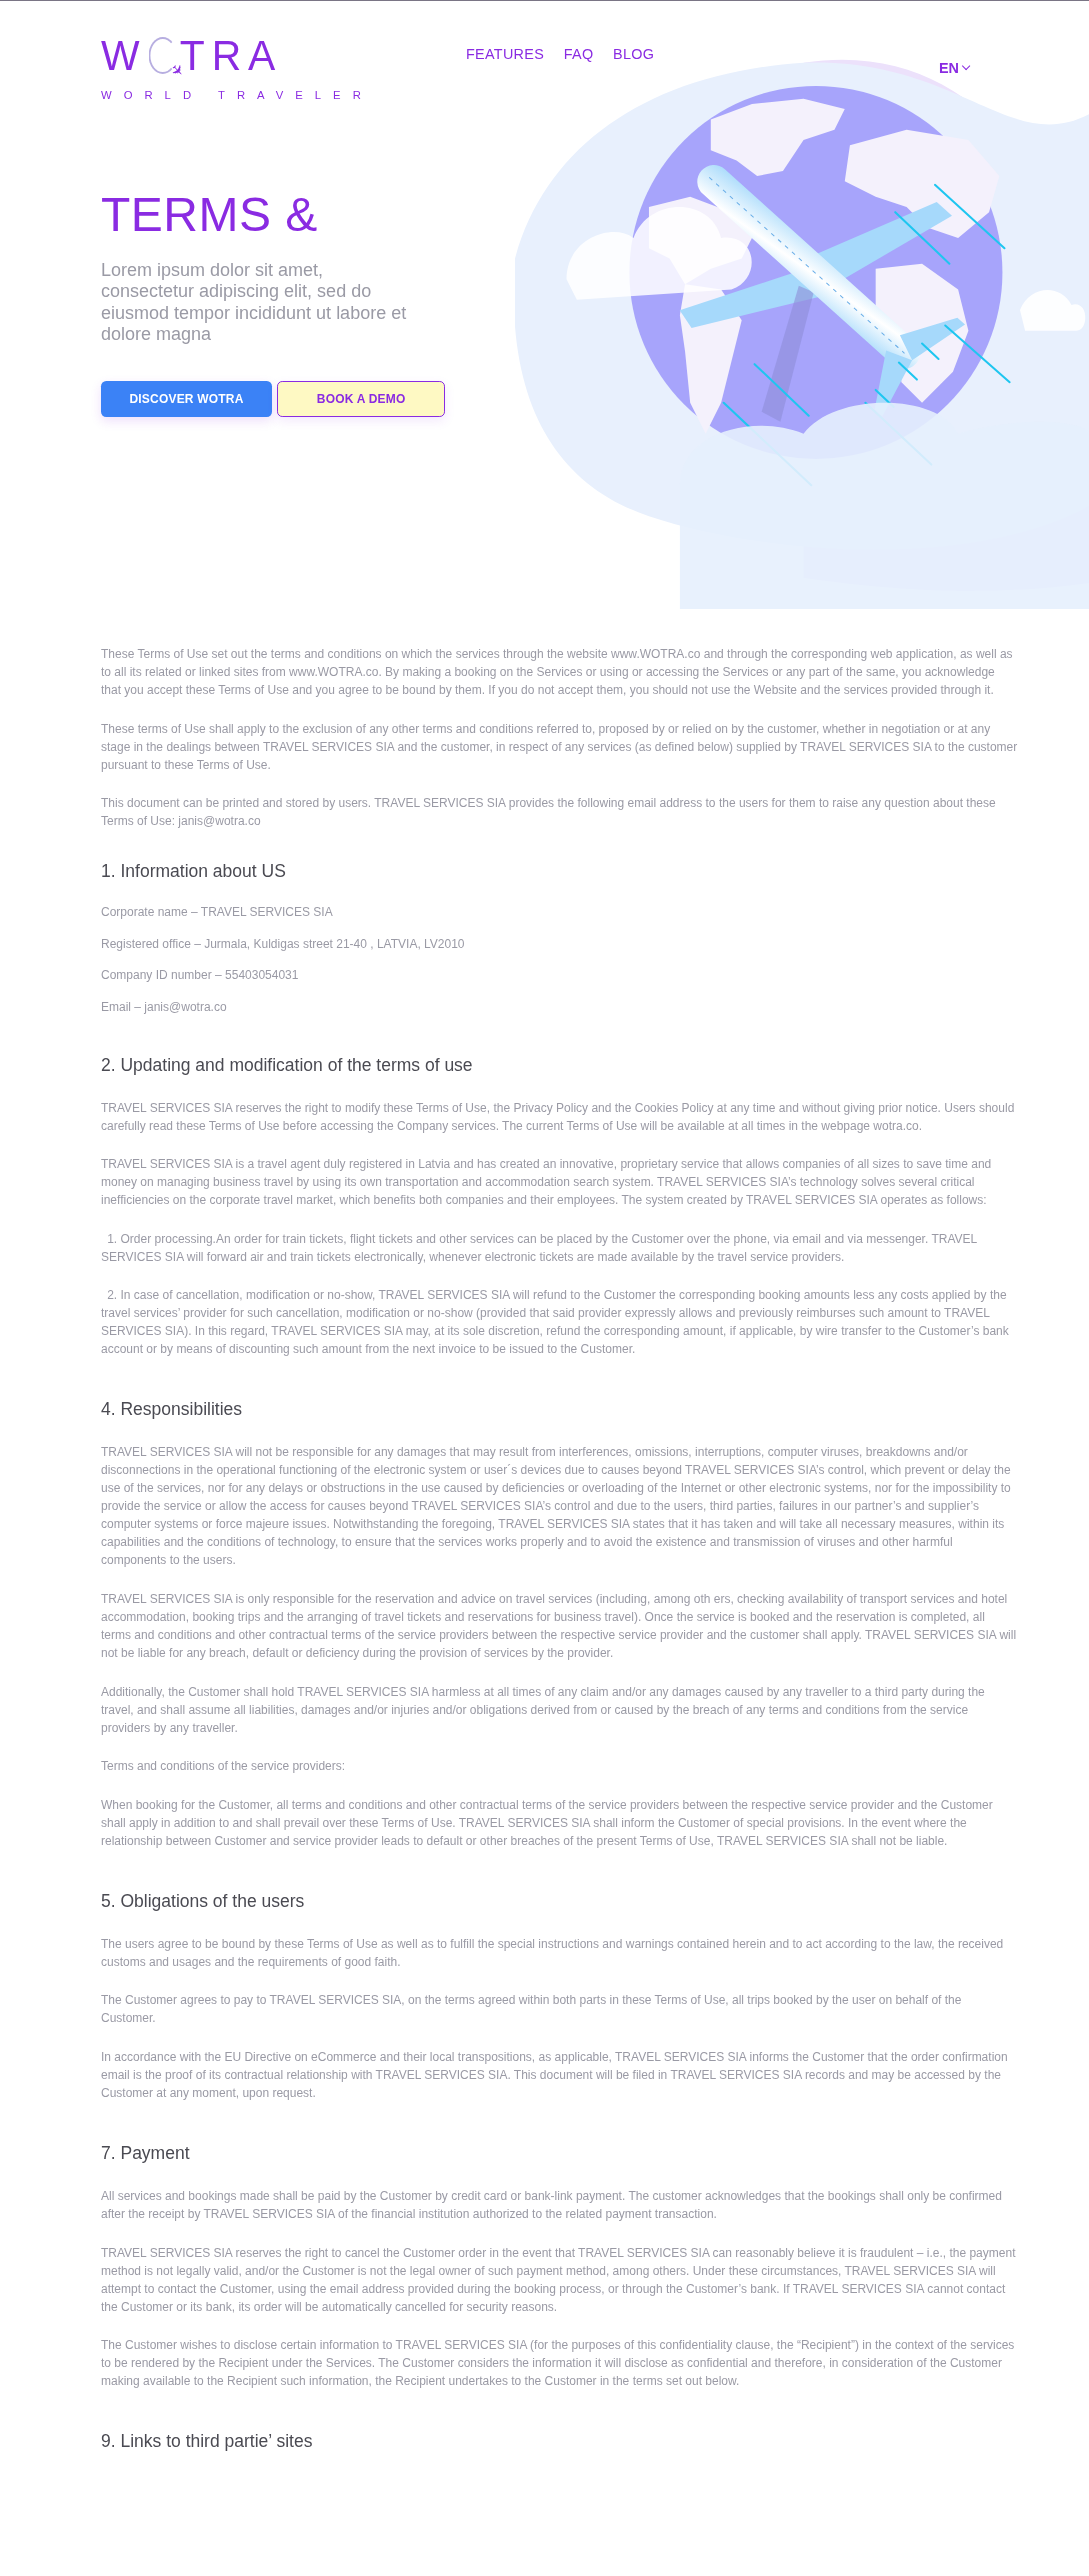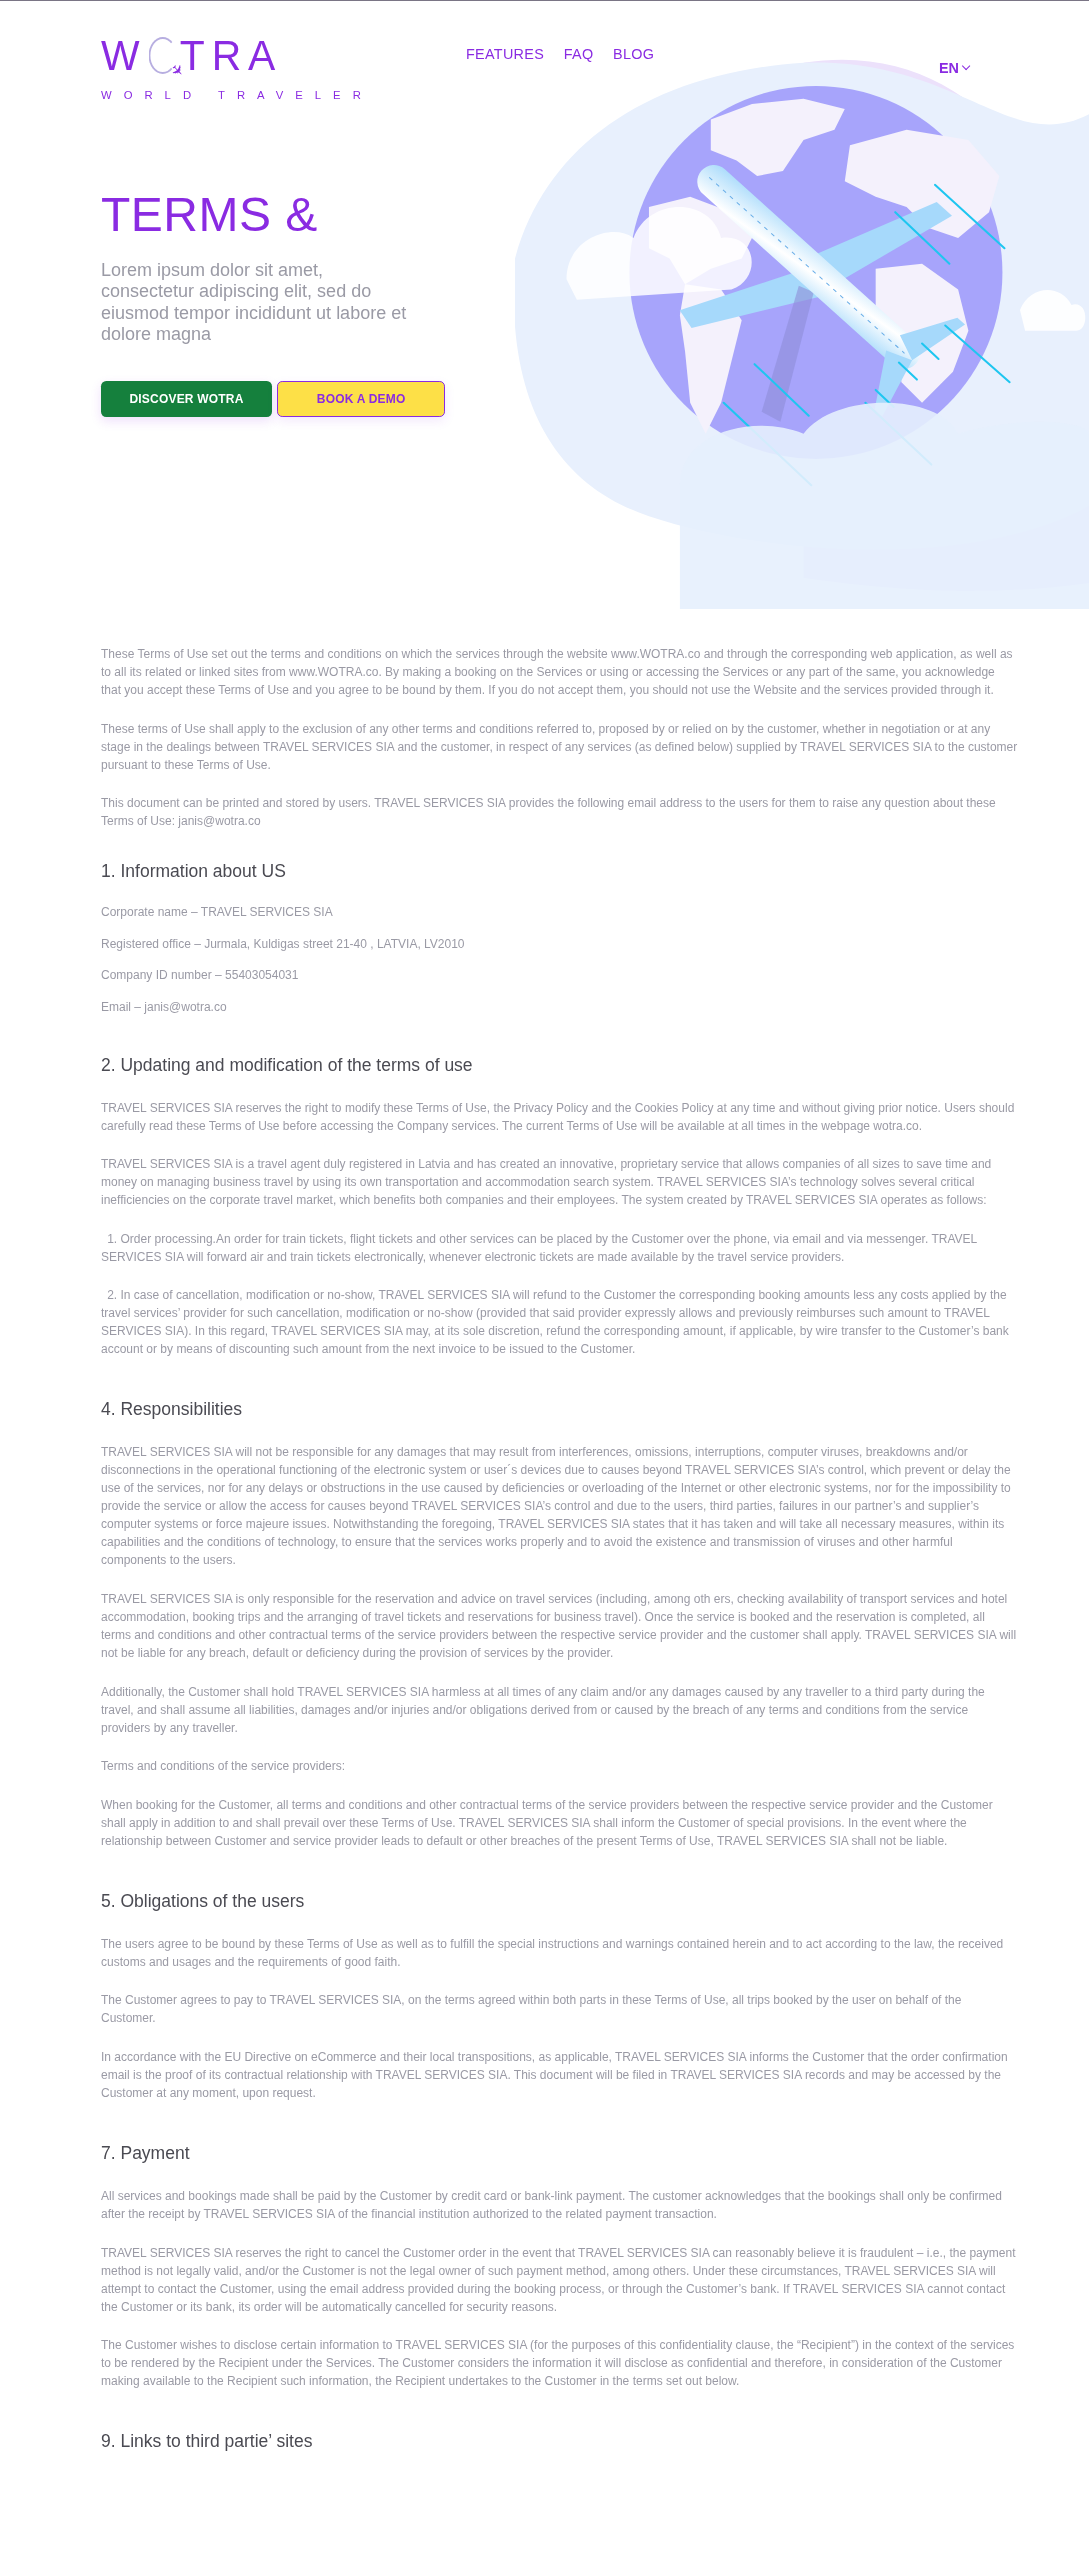--- a/index.html
+++ b/index.html
@@ -20,22 +20,22 @@
   .lang .chev { width: 6.2px; height: 6.2px; border-right: 1.5px solid #8a2be2; border-bottom: 1.5px solid #8a2be2; transform: rotate(45deg); margin-left: 2.1px; margin-top: -4.1px; }
 
   
   .hero { position: relative; height: 546px; margin-top: -93px; text-decoration: underline; }
   .hero-art { position: absolute; left: 515px; top: 41px; width: 574px; height: 567px; }
   .hero-text { position: absolute; left: 101px; top: 185px; width: 361px; }
   .hero-title { color: #8a2be2; font-size: 48px; line-height: 58px; font-weight: 400; letter-spacing: 0.5px; }
   .hero-sub { color: #9a9aa5; font-size: 18px; line-height: 21.6px; margin-top: 15.5px; width: 319px; }
   .hero-buttons { display: flex; gap: 5.2px; margin-top: 35px; }
   .btn { height: 31px; border-radius: 5.2px; font-size: 12px; font-weight: 700; display: flex; align-items: center; justify-content: center; cursor: pointer; letter-spacing: 0.2px; }
-  .btn-primary { width: 80px; background: #15803d; color: #fff; box-shadow: 0 4.1px 10.3px rgba(138,43,226,0.15); }
-  .btn-outline { width: 80px; background: #fde047; color: #8a2be2; border: 0.8px solid #8a2be2; box-shadow: 0 4.1px 10.3px rgba(138,43,226,0.10); }
+  .btn-primary { width: 80px; background: #3b82f6; color: #fff; box-shadow: 0 4.1px 10.3px rgba(138,43,226,0.15); }
+  .btn-outline { width: 80px; background: #fef9c3; color: #8a2be2; border: 0.8px solid #8a2be2; box-shadow: 0 4.1px 10.3px rgba(138,43,226,0.10); }
   .hero-buttons .btn-primary { width: 80px; }
   .hero-buttons .btn { width: 80px; }
 
   
   .content { position: relative; width: 917px; margin-left: 101px; padding-top: 98px; }
   .para { font-size: 12px; line-height: 18px; color: #9a9aa5; margin-bottom: 20.6px; }
   .para.indent { text-indent: 6.2px; }
   .section-title { font-size: 17.5px; color: #4a4a52; font-weight: 400; margin-top: 41px; margin-bottom: 23px; }
   .info-line { font-size: 12px; color: #9a9aa5; margin-bottom: 17.5px; }
   .section-title.first { margin-top: 31px; }

